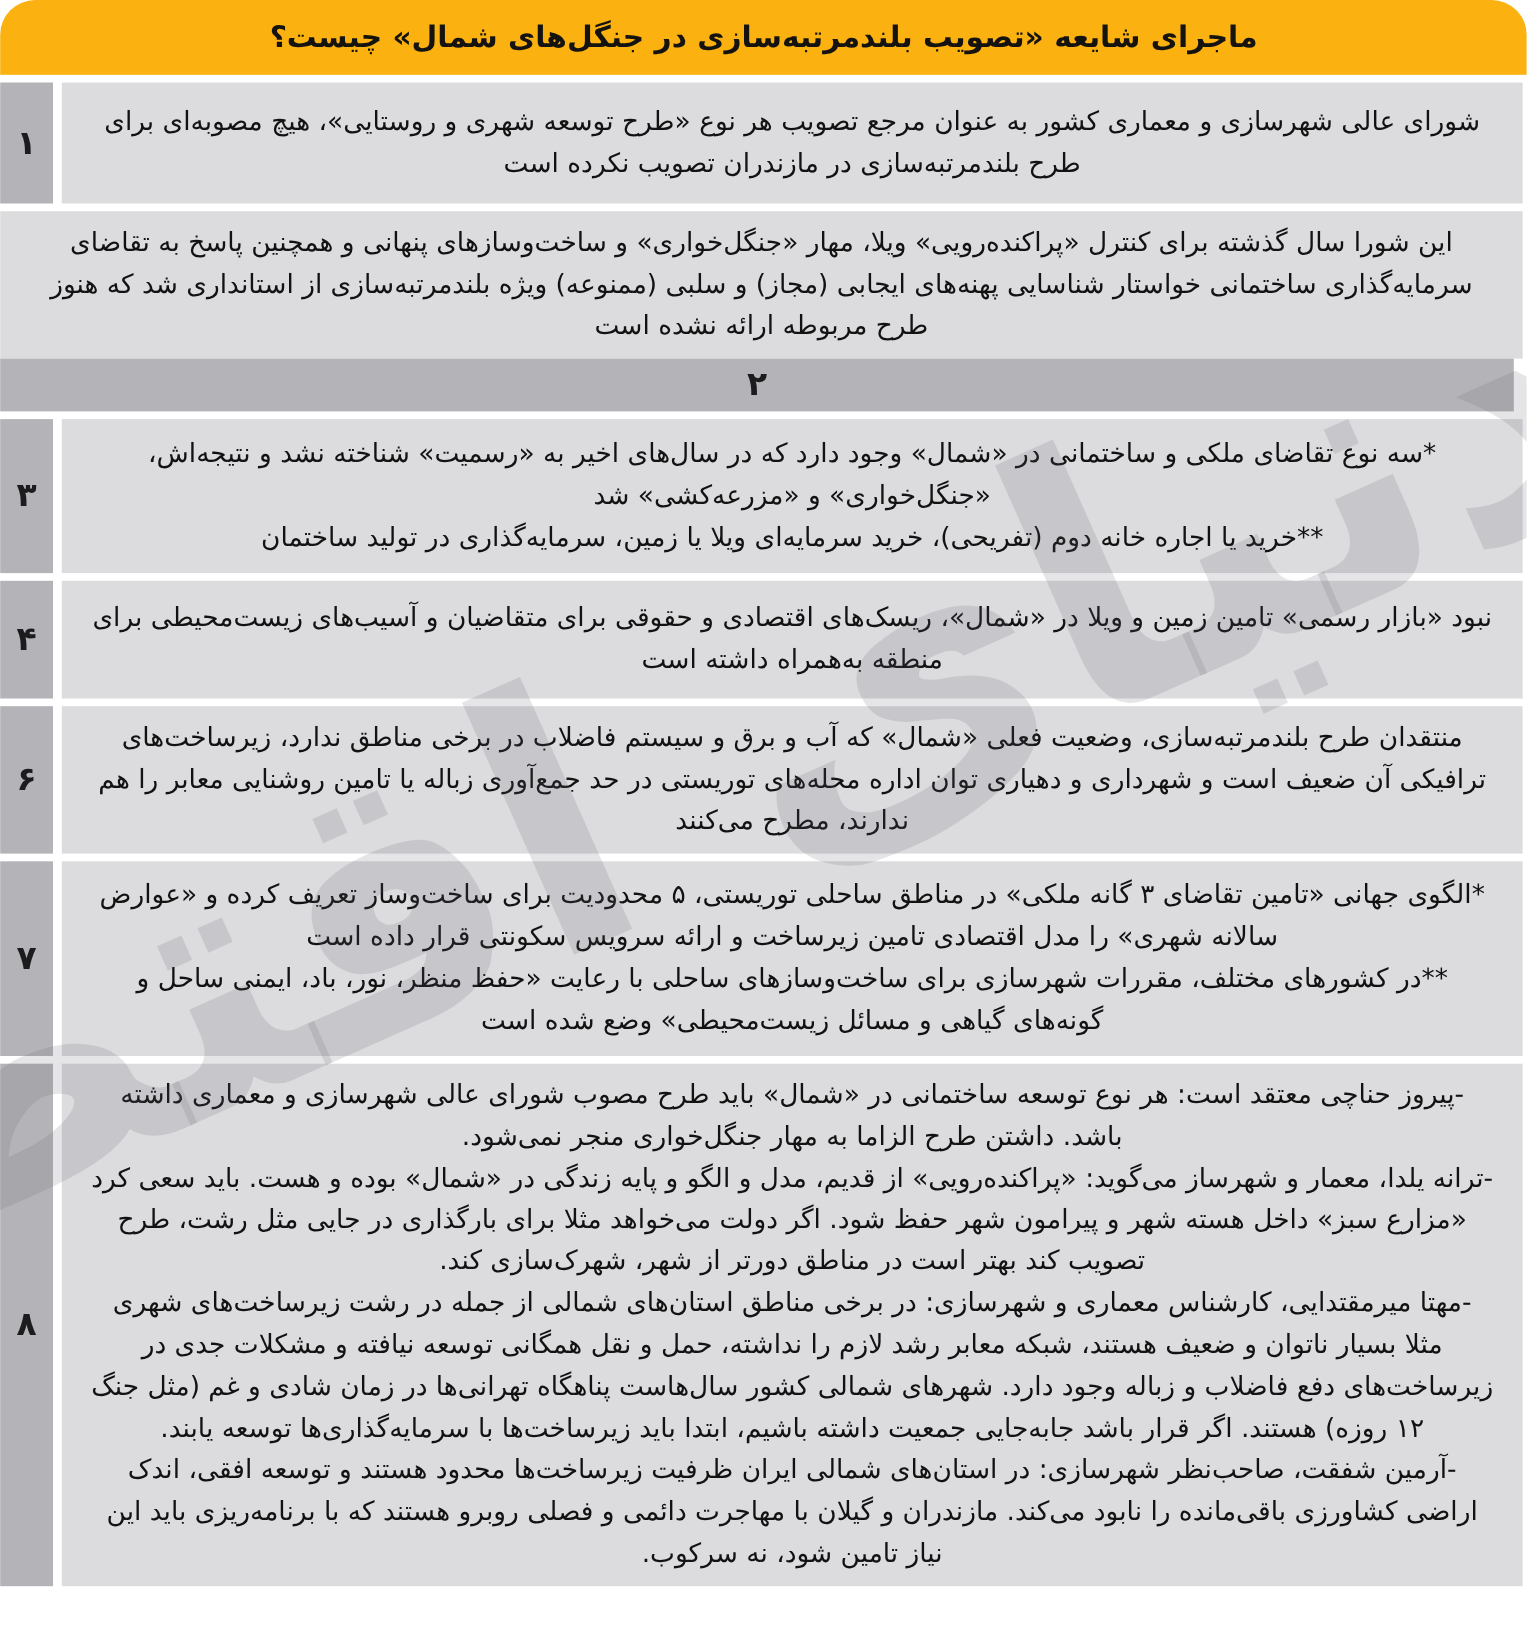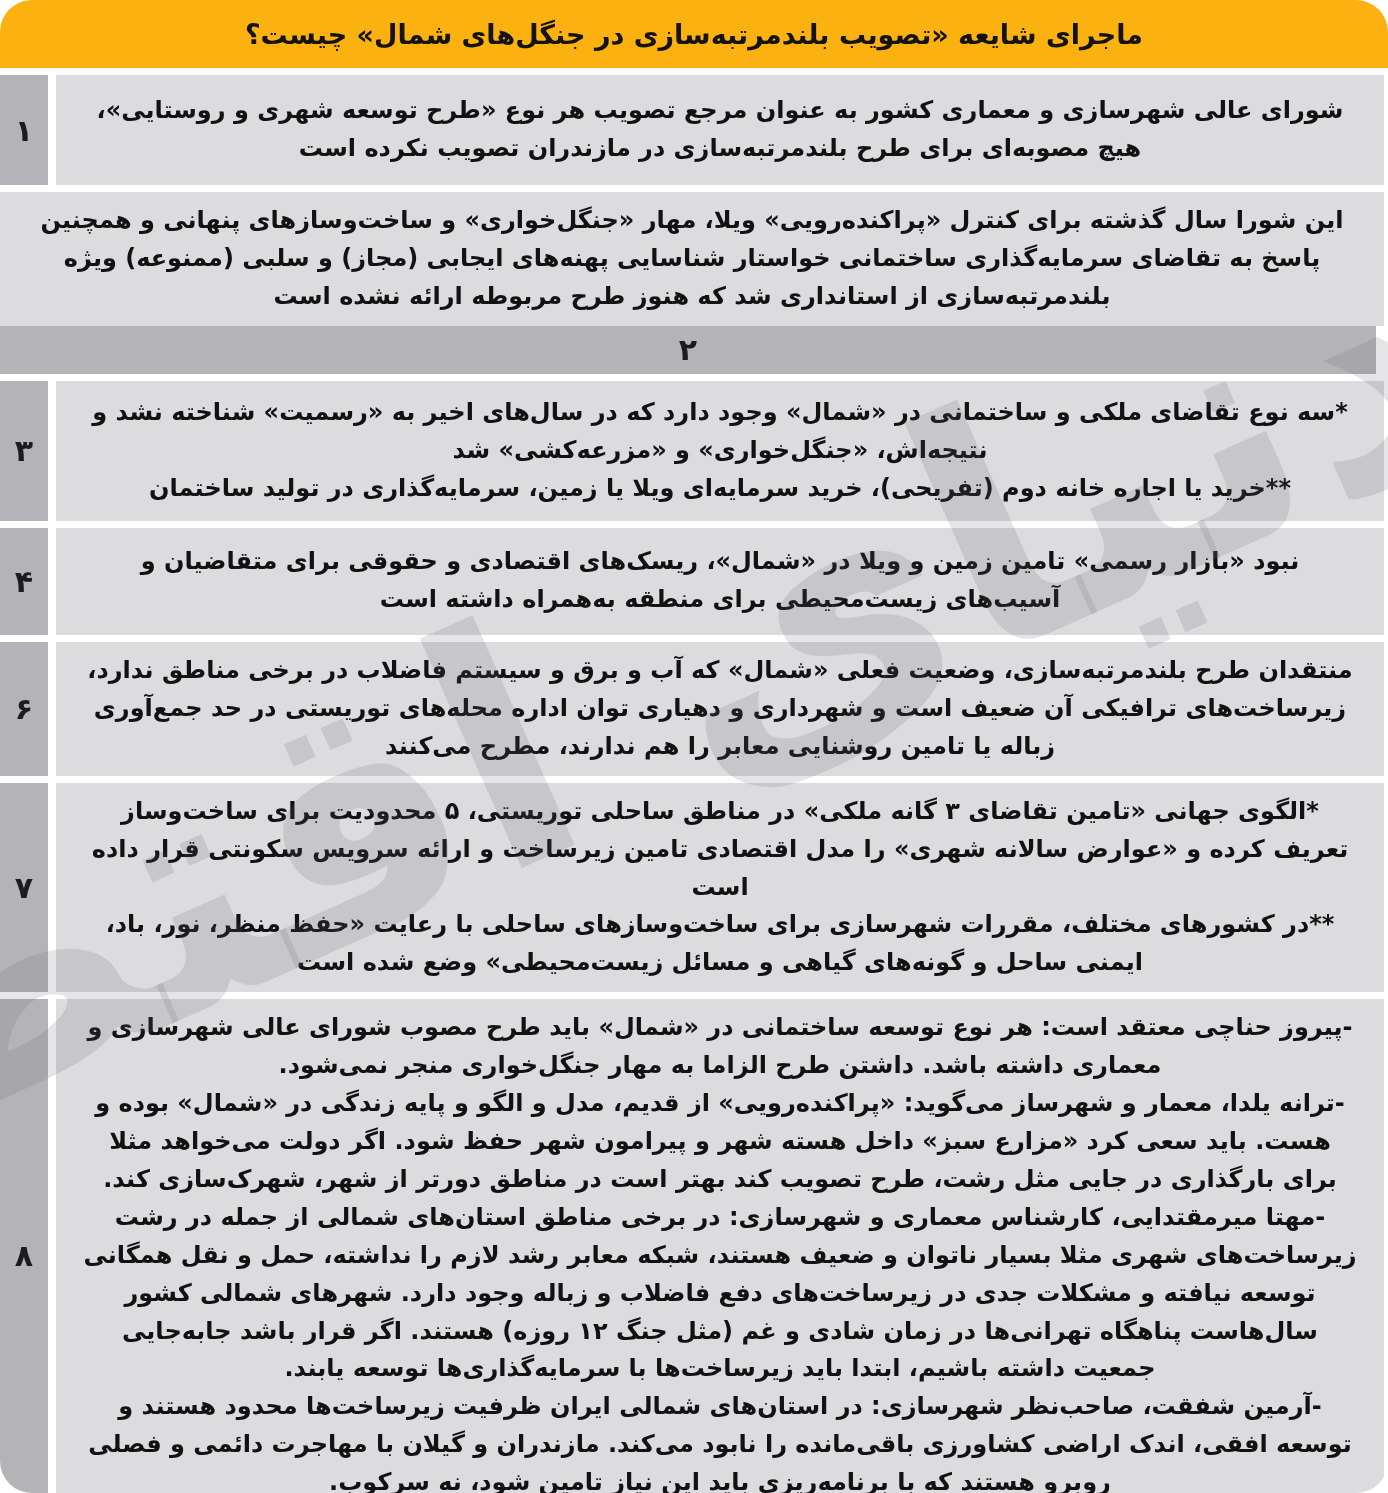--- a/index.html
+++ b/index.html
@@ -44,21 +44,21 @@
   .cell-text{
     flex:1 1 auto;
     background:#dcdcde;
     display:flex;
     align-items:center;
     justify-content:center;
     text-align:center;
     padding:10px 26px;
     box-sizing:border-box;
     font-size:24px;
-    font-weight:700;
+    font-weight:400;
     line-height:1.58;
     white-space:pre-line;
   }
   .cell-num{
     flex:0 0 48px;
     margin-right:8px;
     background:#b4b4b8;
     display:flex;
     align-items:center;
     justify-content:center;

